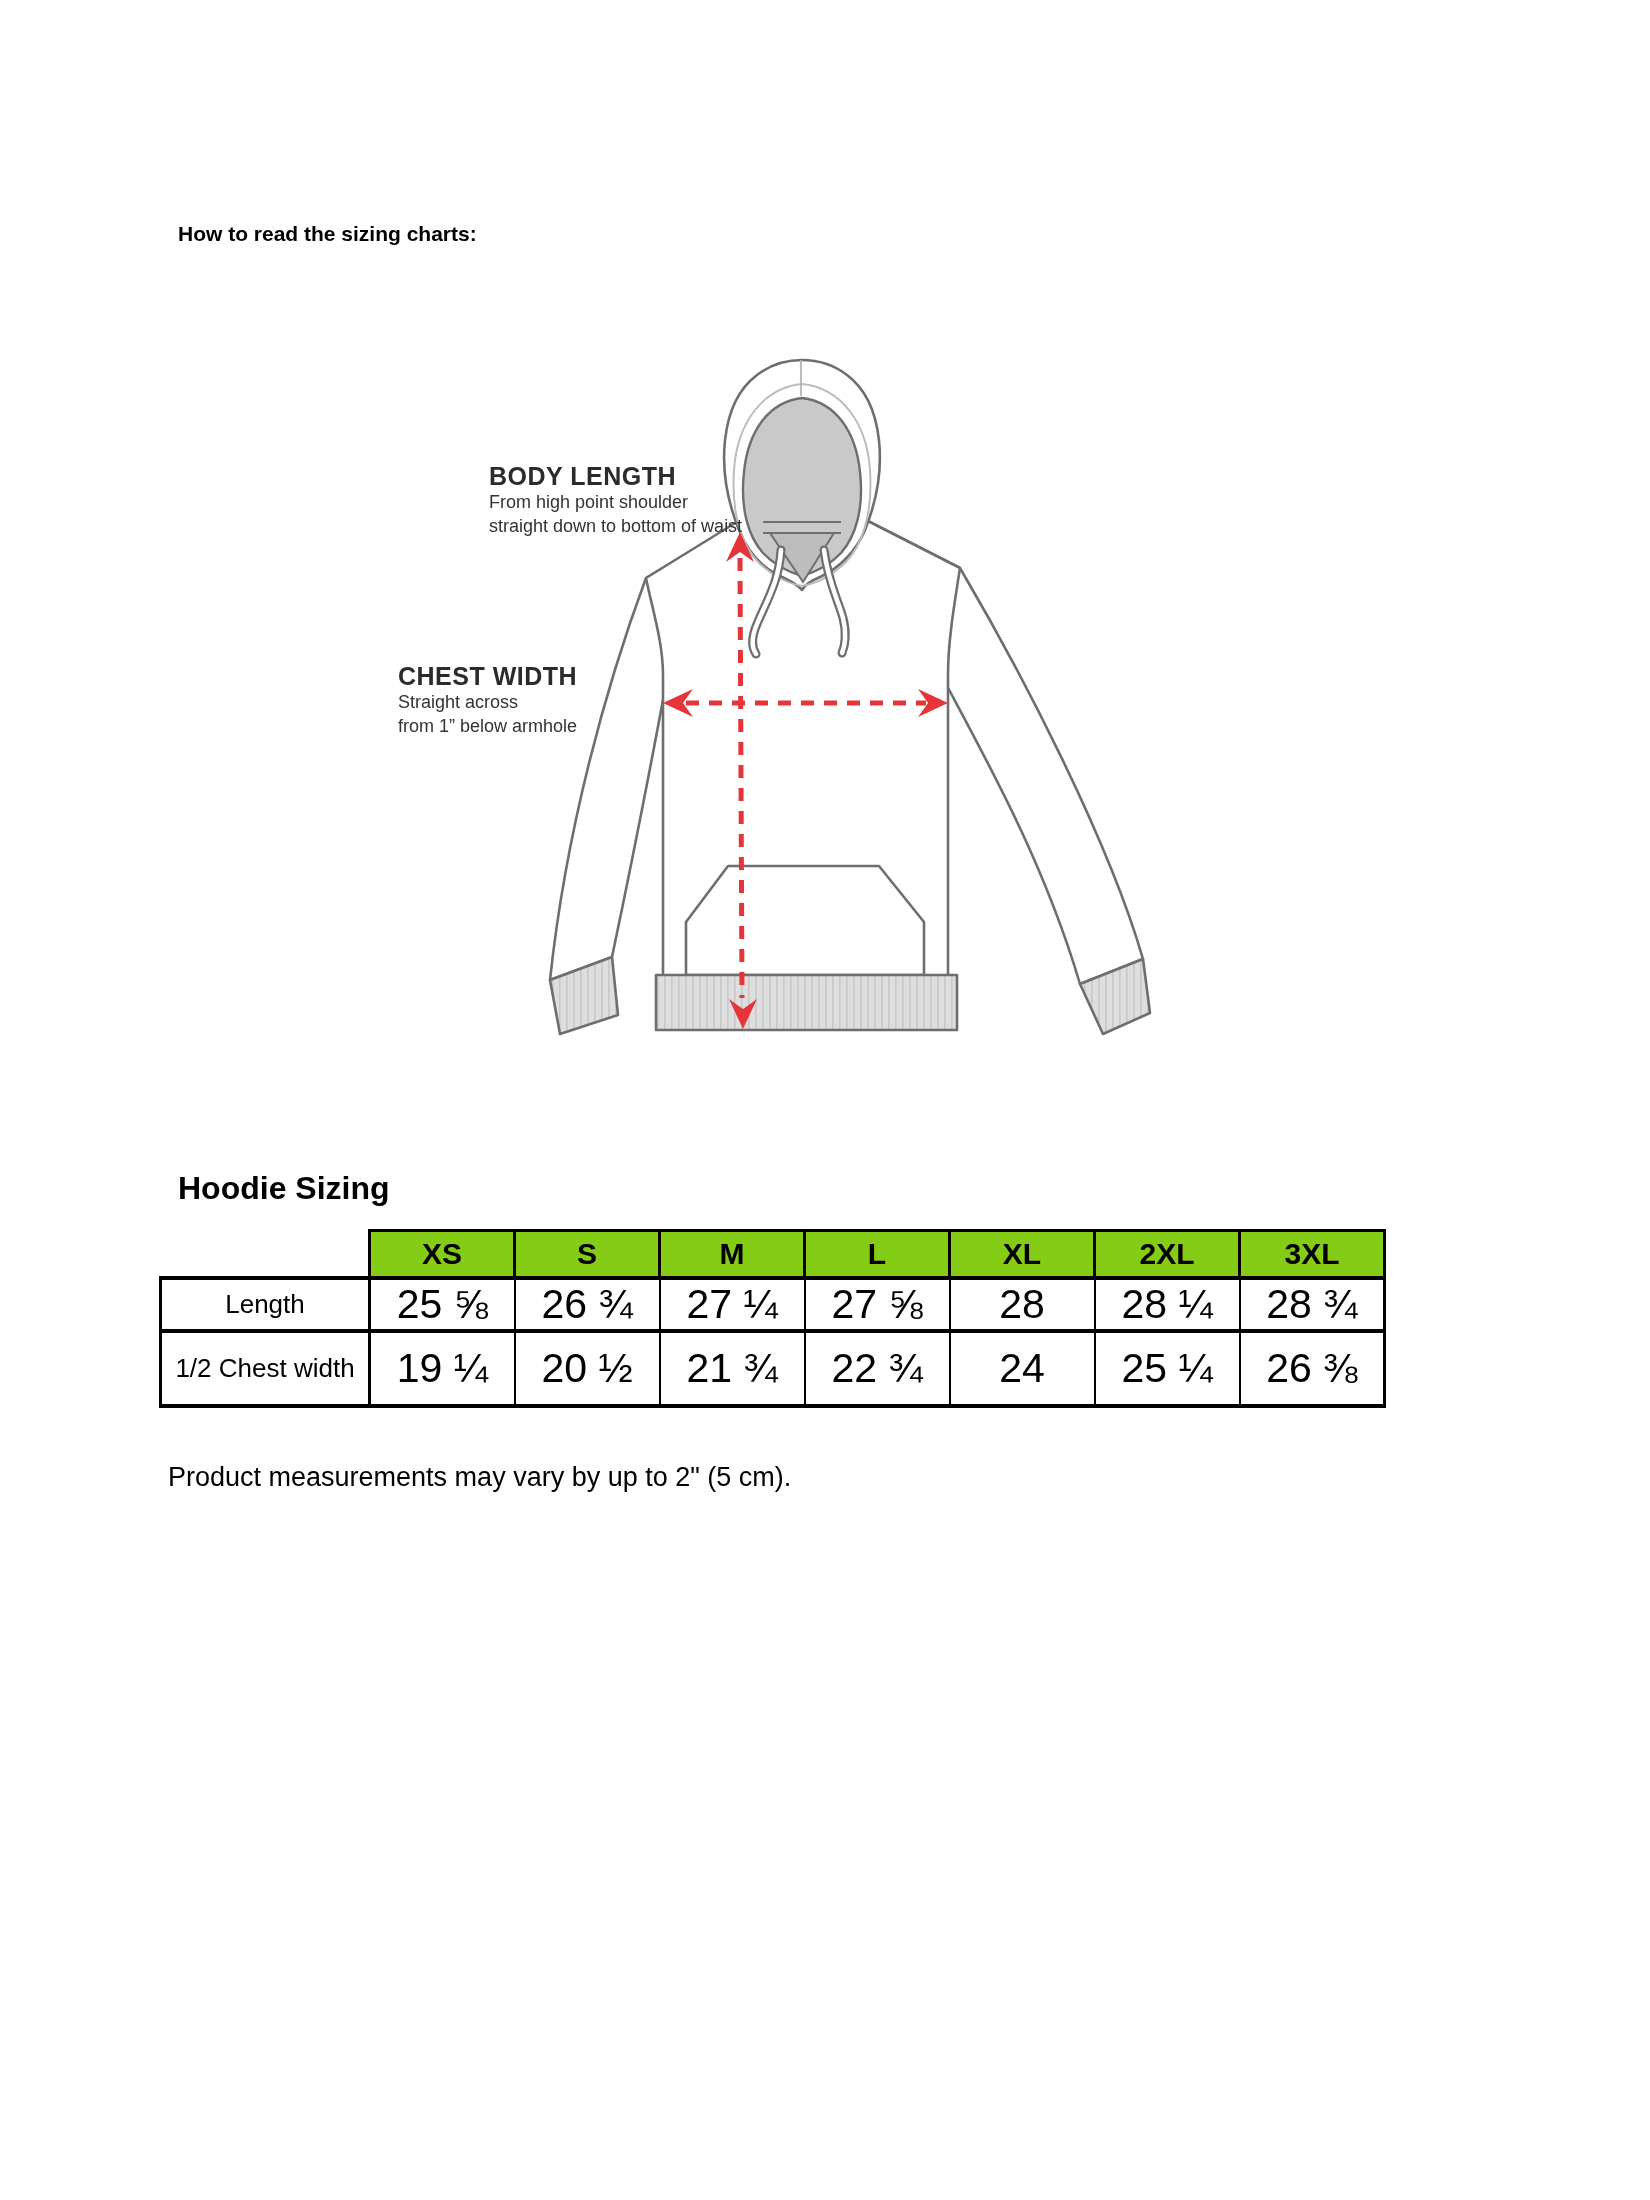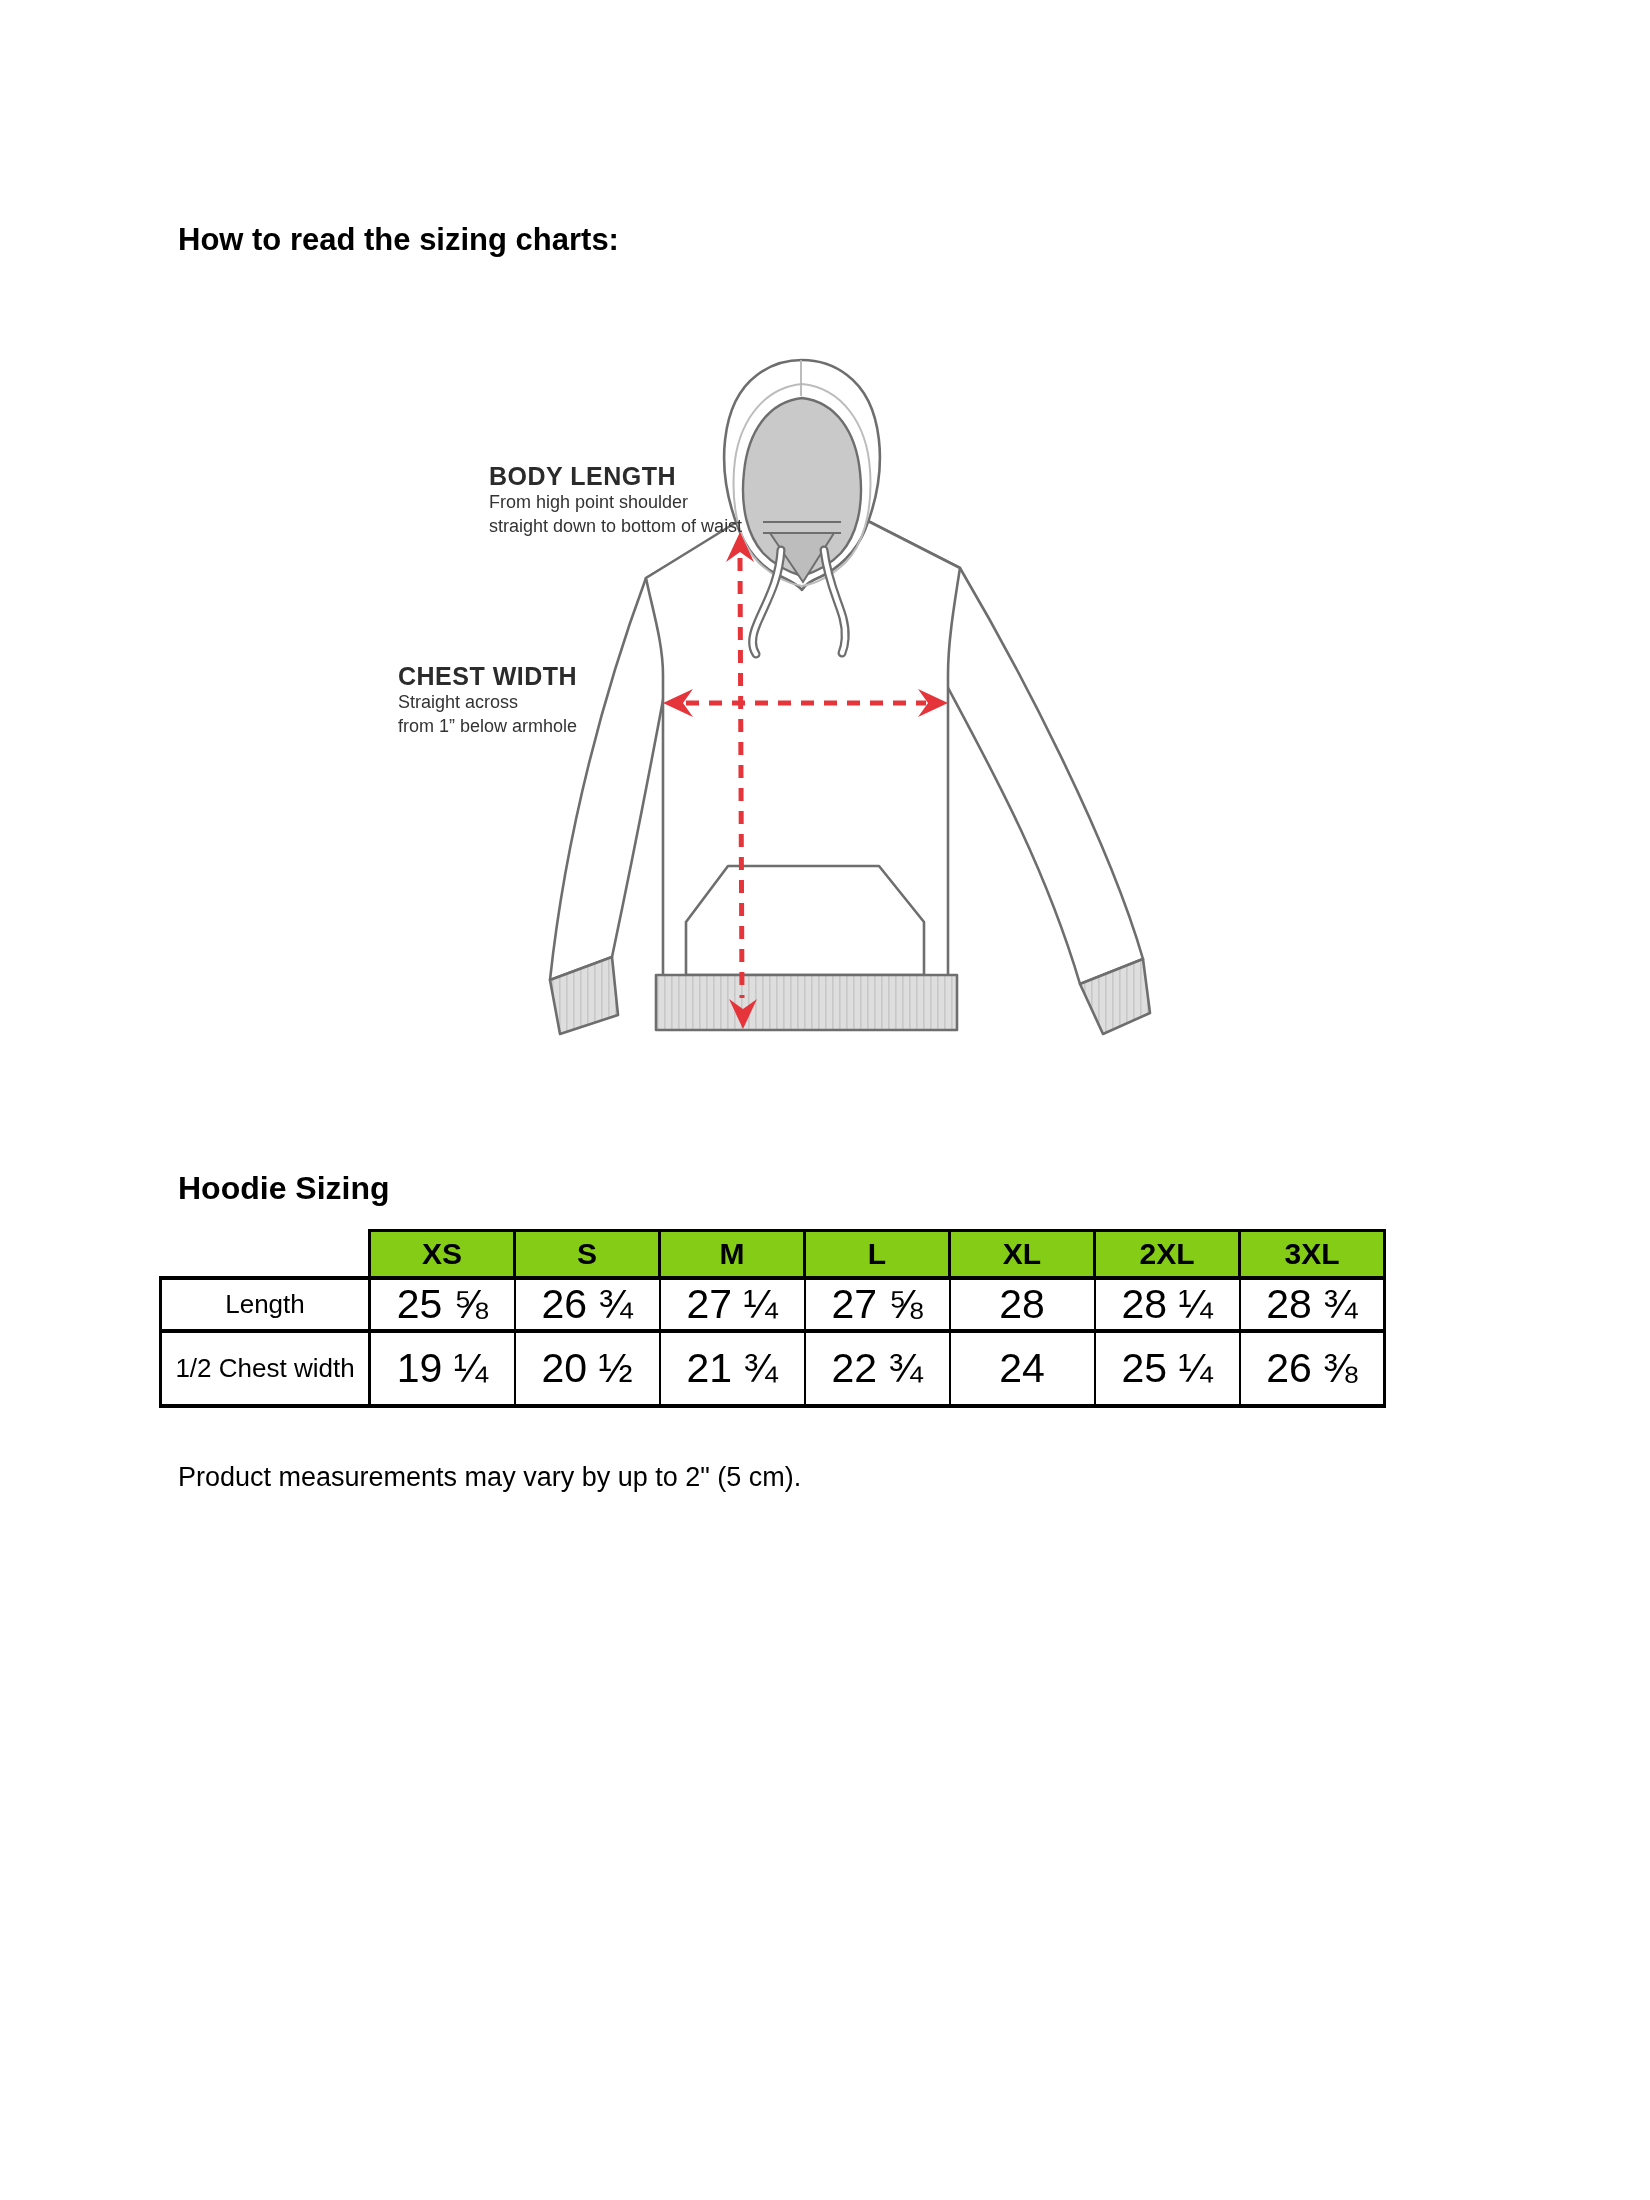--- a/index.html
+++ b/index.html
@@ -9,21 +9,21 @@
     overflow:hidden; margin:0 auto;
   }
   .title {
     position:absolute; top:55px; left:0; width:100%; text-align:center;
     font-size:67px; font-weight:400; letter-spacing:0.5px;
     text-decoration:underline; text-decoration-thickness:6px;
     text-underline-offset:13px; text-decoration-skip-ink:none;
   }
   .howto {
     position:absolute; left:178px; top:222px;
-    font-size:31px; font-weight:700;
+    font-size:21px; font-weight:700;
   }
   .diagram { position:absolute; left:0; top:350px; width:1650px; height:760px;padding-left:24px; }
   .diagram svg { position:absolute; left:500px; top:0; }
   .callout { position:absolute; line-height:1.32; }
   .callout .ct { font-size:25px; font-weight:700; letter-spacing:0.5px; line-height:1.15; color:#2b2b2b; }
   .callout .cl { font-size:18px; color:#333; }
   .callout-body { left:489px; top:112px; }
   .callout-chest { left:398px; top:312px; }
   .hsizing {
     position:absolute; left:178px; top:1170px;
@@ -41,21 +41,21 @@
     font-size:26px; border:3px solid #000; border-top-width:4px; border-bottom-width:4px;
     width:209px; line-height:1.18; padding:0 12px; box-sizing:border-box;
   }
   .sztable .vcell {
     font-size:41px; border:2px solid #000; border-top-width:4px; border-bottom-width:4px;
     width:142px;
   }
   .sztable .vcell.last { border-right-width:3px; }
   .sztable .row1 td { height:49px; }
   .sztable .row2 td { height:71px; }
-  .note { position:absolute; left:178px; top:1462px; font-size:27px; }
+  .note { position:absolute; left:168px; top:1462px; font-size:27px; }
 </style>
 </head>
 <body>
 
 <div class="page">
 
 
   <div class="howto">How to read the sizing charts:</div>
 
   <div class="diagram">

